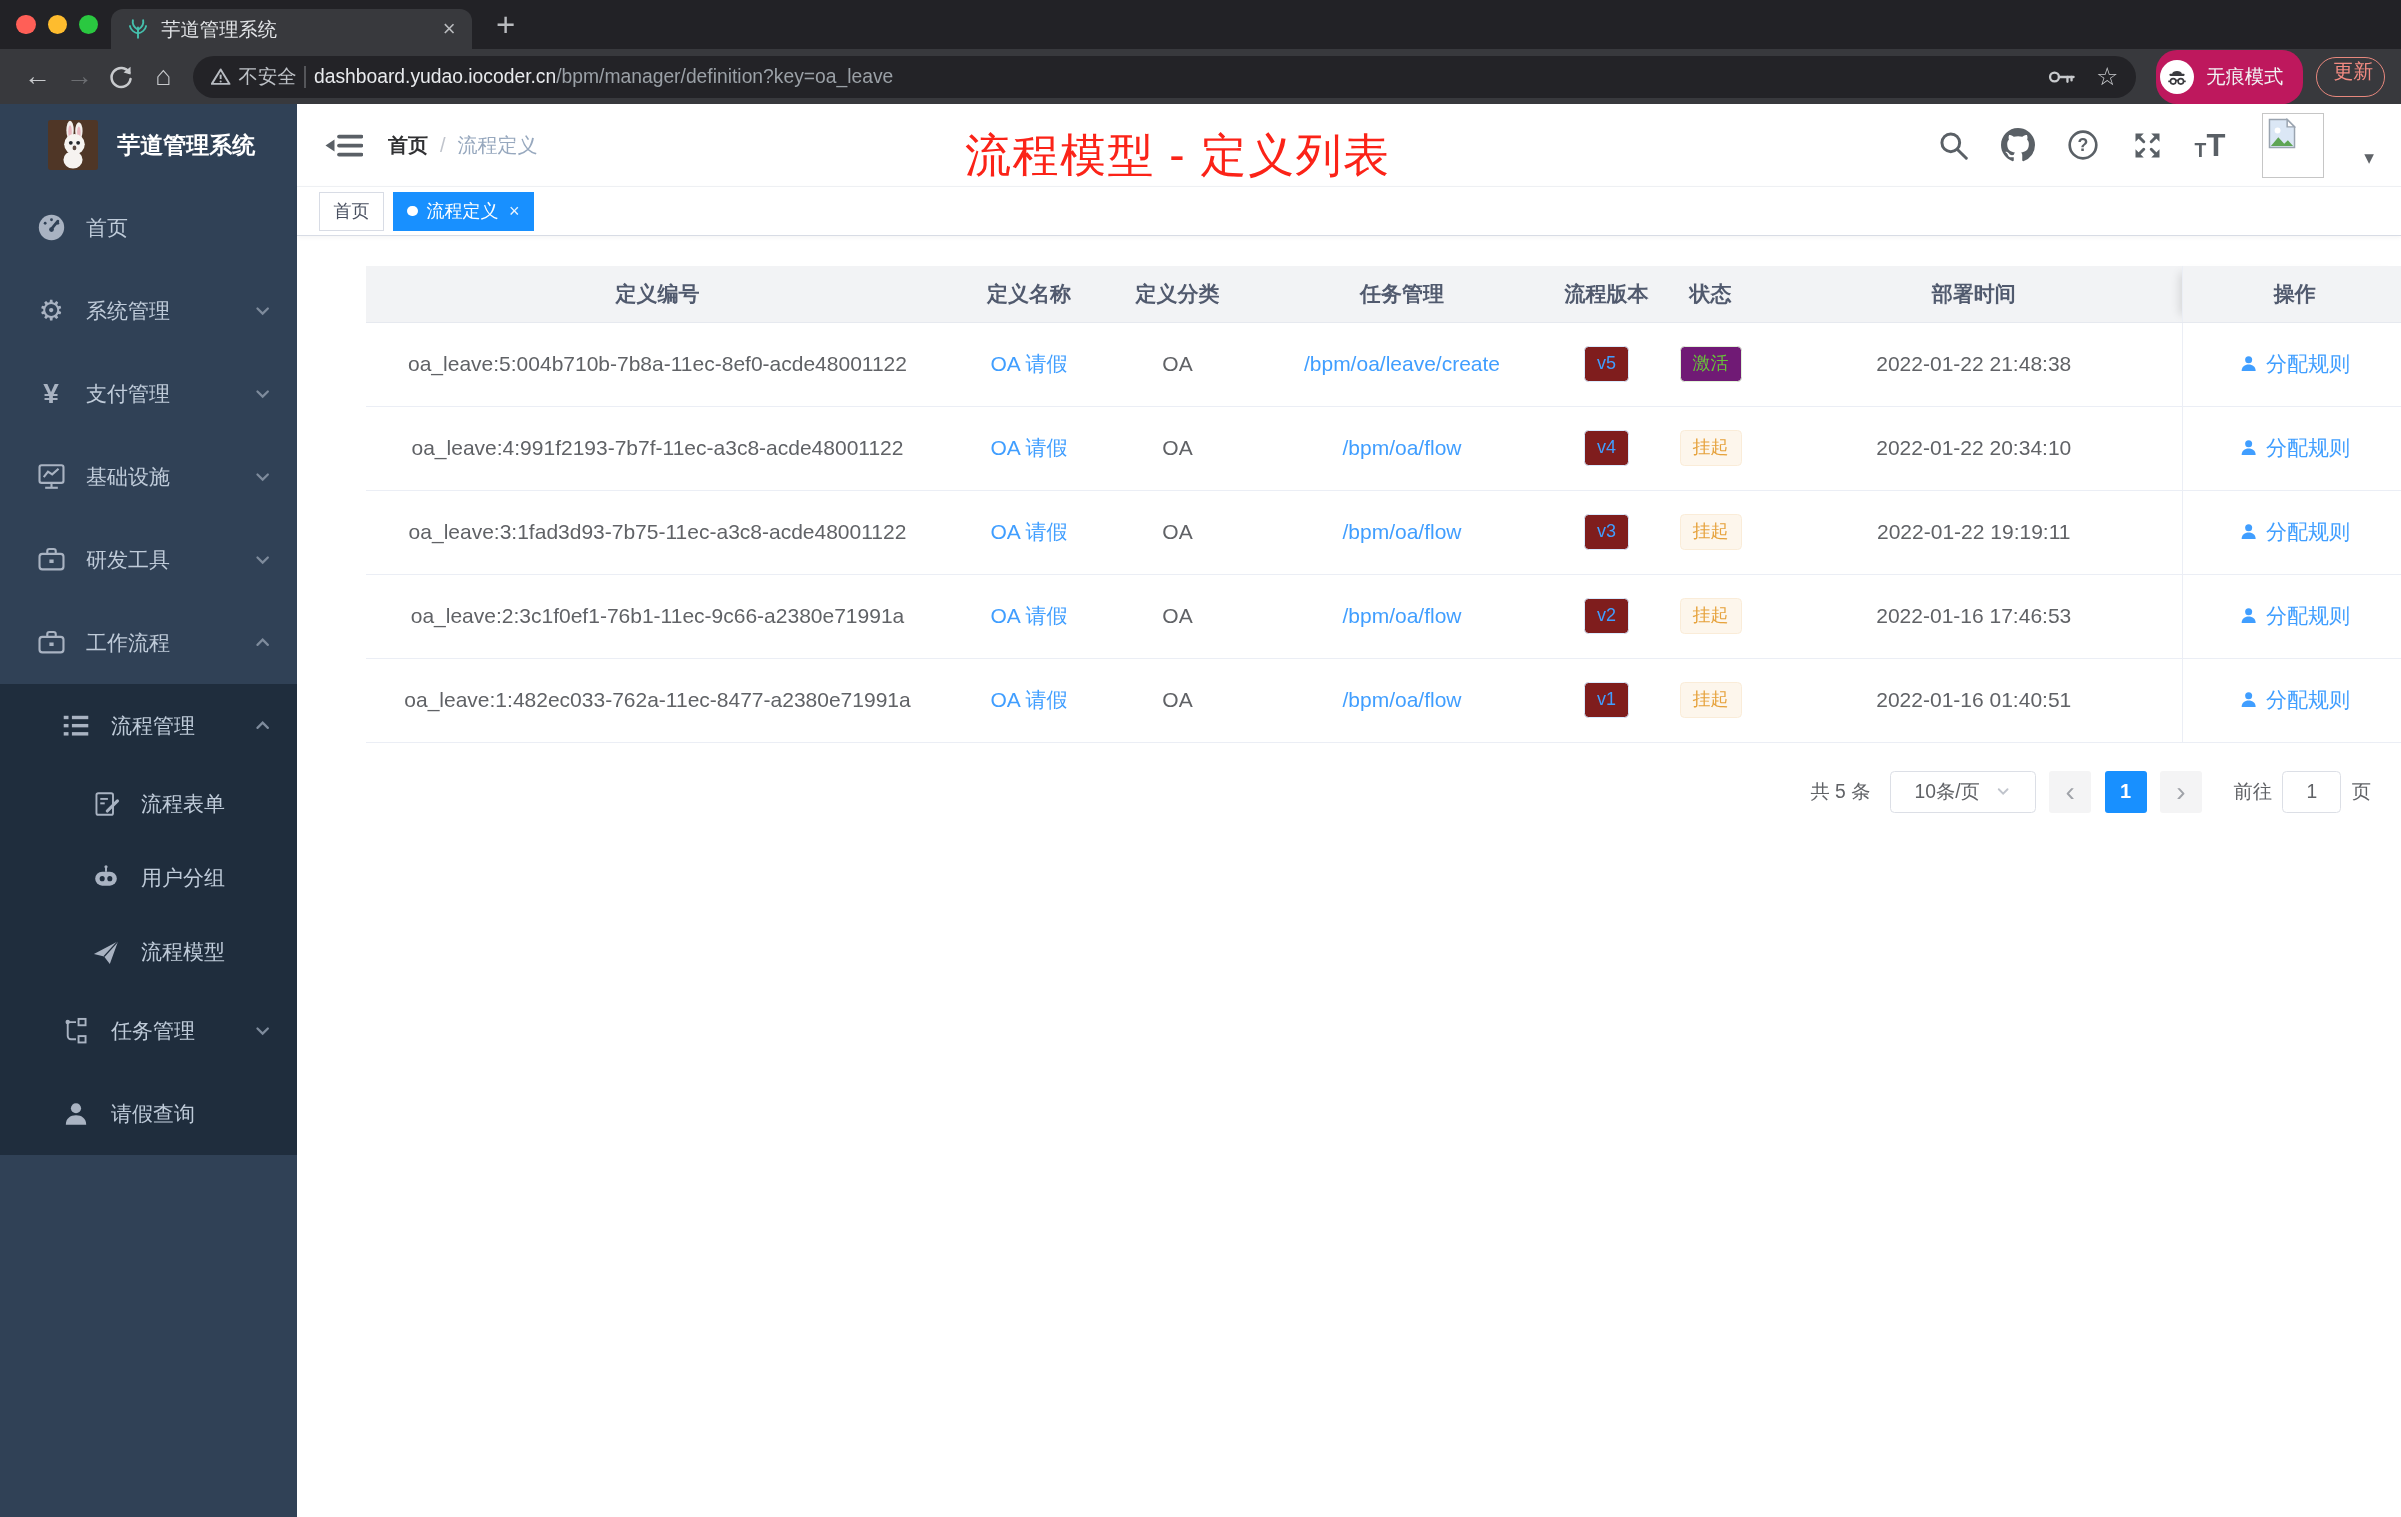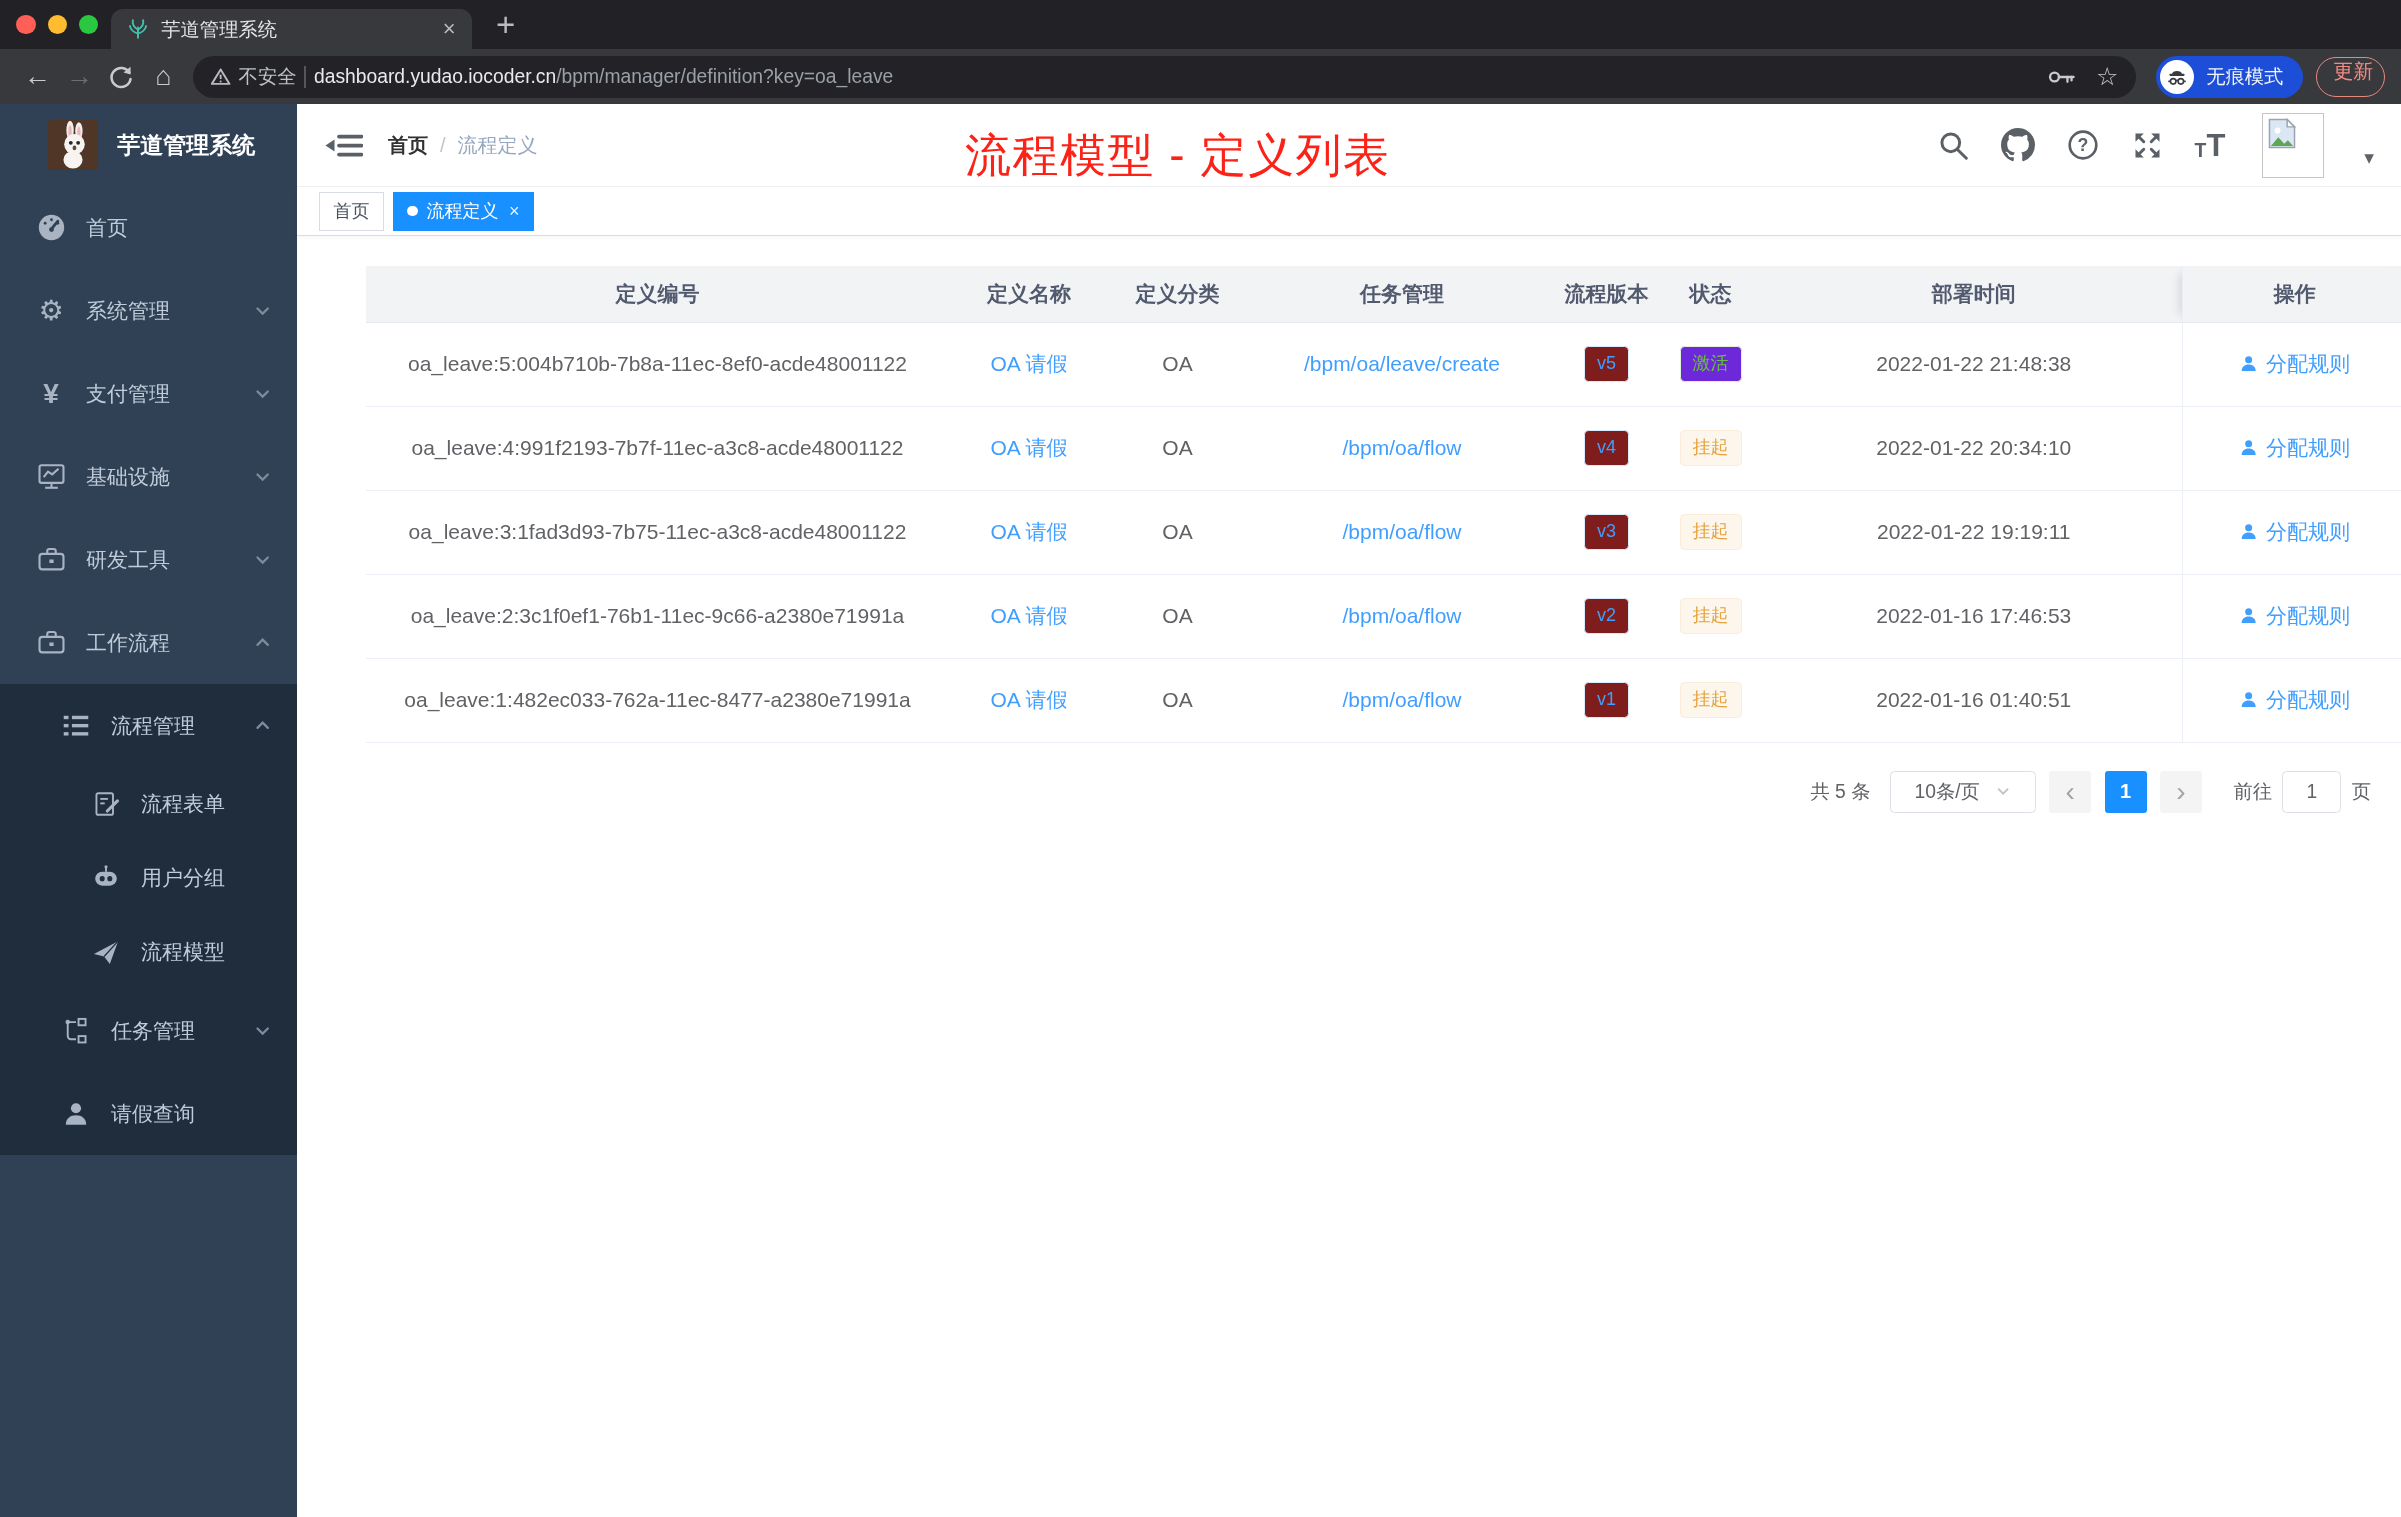--- a/index.html
+++ b/index.html
@@ -27,21 +27,21 @@
   .navic { font-size:27px; color:#c8cacd; width:42px; text-align:center; }
   .navic.dim { color:#6c6e72; }
   .urlpill { flex:1; height:42px; background:#232327; border-radius:21px; display:flex;
              align-items:center; padding:0 18px; margin:0 9px; gap:8px; min-width:0; }
   .sec-label { color:#bdc1c6; font-size:19.3px; white-space:nowrap; }
   .url-divider { width:1.5px; height:22px; background:#55565a; }
   .url-text { font-size:19.3px; white-space:nowrap; overflow:hidden; flex:1; }
   .url-host { color:#e8eaed; } .url-path { color:#9aa0a6; }
   .pill-right { display:flex; align-items:center; gap:19.3px; margin-left:auto; }
   .star { color:#c8cacd; font-size:25px; }
-  .incog { height:42px; background:#1d4ed8; border-radius:21px; display:flex; align-items:center;
+  .incog { height:54px; background:#be185d; border-radius:21px; display:flex; align-items:center;
            gap:12px; padding:0 19.3px 0 4.5px; margin-left:10.4px; }
   .incog-circle { width:34px; height:34px; background:#fff; border-radius:50%; display:flex;
                   align-items:center; justify-content:center; }
   .incog-label { color:#f1f3f4; font-size:19.3px; white-space:nowrap; }
   .update { height:40px; border:1.5px solid #e8887d; border-radius:21px; color:#f28b82;
             display:flex; align-items:center; gap:15px; padding:0 10.4px 0 16.3px; margin-left:13.4px;flex-direction:column; }
   .update-label { font-size:20px; }
   .kebab { font-size:22px; color:#f28b82; }
 
   
@@ -89,21 +89,21 @@
   .content { flex:1; padding-top:30px;padding-left:36px; }
   table.def { border-collapse:collapse; width:2041px; margin-left:33px; font-size:21px; color:#606266; table-layout:fixed; }
   table.def th { height:56px; background:#f2f3f5; color:#515a6e; font-weight:700; font-size:21px;
                  text-align:center; border-bottom:0.7px solid #e6e9ef; }
   table.def td { height:84px; text-align:center; border-bottom:0.7px solid #ebeef5; background:#fff;
                  overflow:hidden; white-space:nowrap; }
   .opcol { border-left:0.7px solid #ebeef5; box-shadow:-10.4px 0 9px -7.4px rgba(0,0,0,.12); }
   .link { color:#409eff; cursor:pointer; }
   .etag { display:inline-block; padding:6px 12px; border-radius:4.5px; font-size:18px; line-height:1.2; }
   .etag.ver { background:#7f1d1d; border:0.7px solid #d9ecff; color:#409eff; }
-  .etag.ok { background:#6d28d9; border:0.7px solid #e1f3d8; color:#67c23a; }
+  .etag.ok { background:#701a75; border:0.7px solid #e1f3d8; color:#67c23a; }
   .etag.warn { background:#fdf6ec; border:0.7px solid #faecd8; color:#e6a23c; }
   .action { color:#409eff; display:inline-flex; align-items:center; gap:7.4px; cursor:pointer; }
 
   
   .pager { display:flex; align-items:center; justify-content:flex-end; margin:28px 30px 0 0;
            font-size:19.3px; color:#606266; gap:13.4px; }
   .pg-total { margin-right:6px; }
   .pg-select { width:146px; height:42px; border:0.7px solid #dcdfe6; border-radius:4.5px; background:#fff;
                display:flex; align-items:center; justify-content:center; gap:15px; color:#606266; cursor:pointer; }
   .pg-btn { width:42px; height:42px; background:#f4f4f5; border-radius:3px; display:flex; align-items:center;

